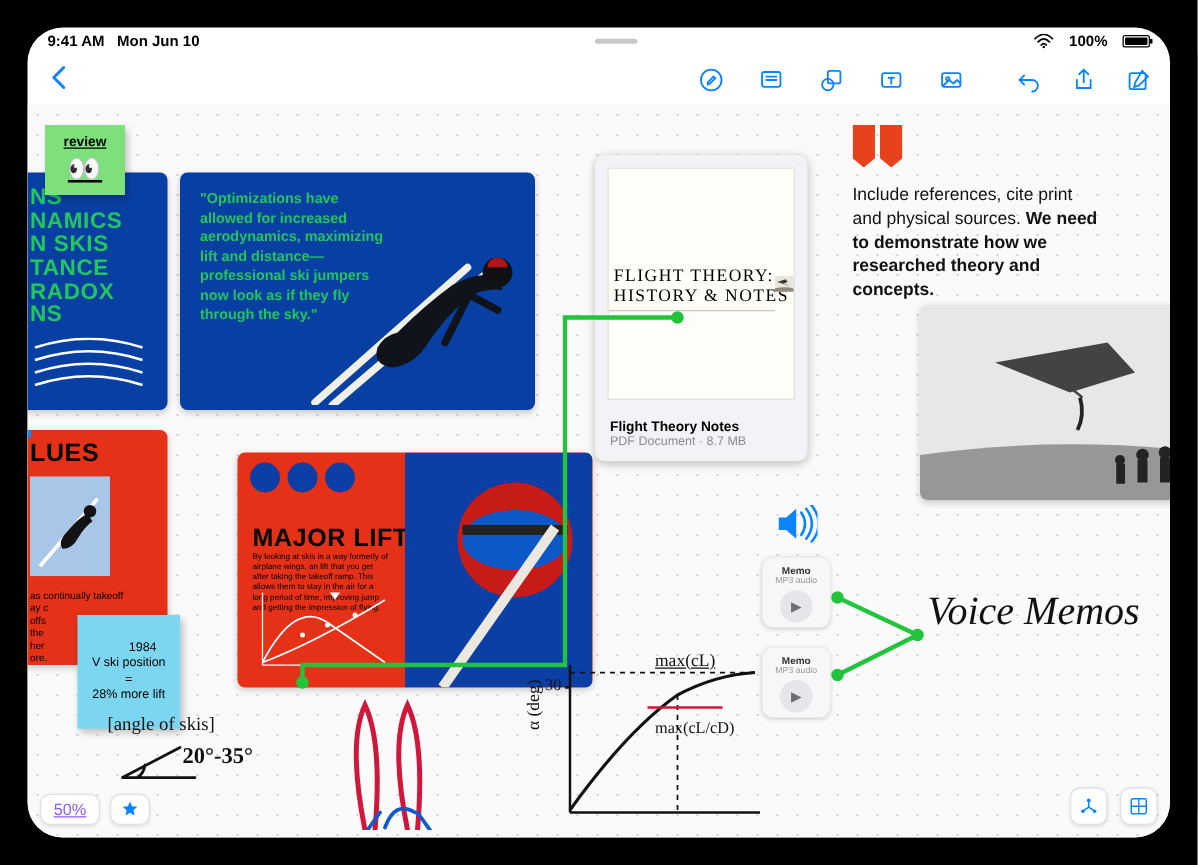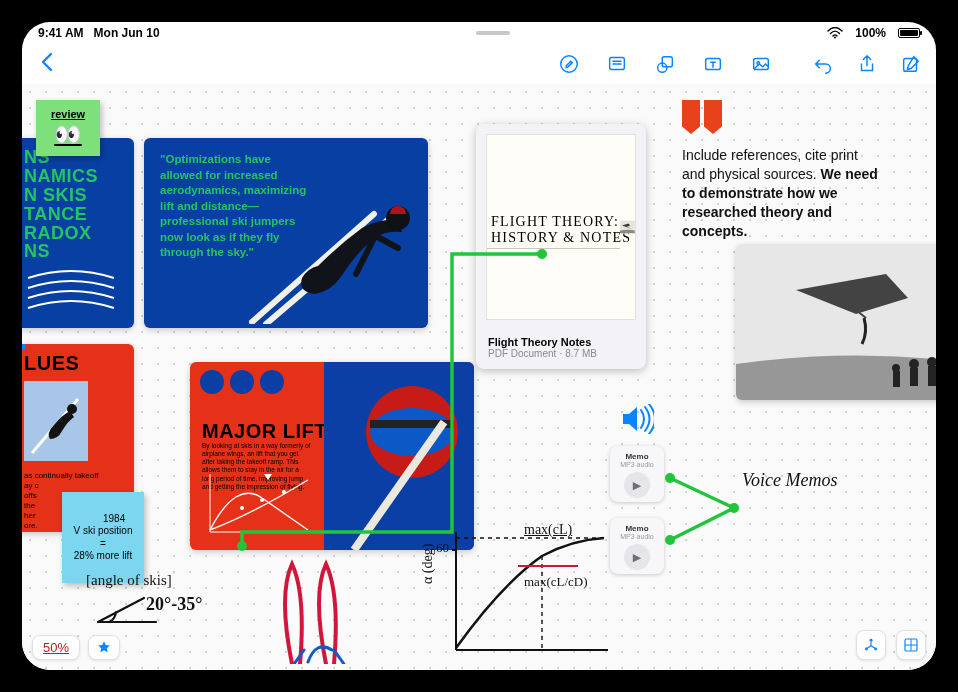--- a/index.html
+++ b/index.html
@@ -95,21 +95,21 @@
   .audio .play { width:26px; height:26px; margin:4px auto 0; border-radius:50%; background:#e5e5ea; display:flex; align-items:center; justify-content:center; color:#6e6e73; font-size:11px; cursor:pointer; }
   
   .bm { position:absolute; display:flex; gap:4px; }
   .bm span { width:18px; height:34px; background:#e8421c; display:block; clip-path:polygon(0 0,100% 0,100% 78%,50% 100%,0 78%); }
 
   .speaker { position:absolute; color:#0a84ff; }
 
   .hand { position:absolute; font-family:"Bradley Hand","Comic Sans MS",cursive; color:#111; }
 
   .bottombar { position:absolute; left:10px; bottom:10px; display:flex; gap:8px; }
-  .pill { background:#fff; border:1px solid #e1e1e5; border-radius:8px; padding:4px 10px; font-size:13px; color:#b91c1c; display:flex; align-items:flex-start; gap:4px; cursor:pointer; box-shadow:0 1px 3px rgba(0,0,0,.1);text-decoration:underline; }
+  .pill { background:#fff; border:1px solid #e1e1e5; border-radius:8px; padding:4px 10px; font-size:13px; color:#8b5cf6; display:flex; align-items:flex-start; gap:4px; cursor:pointer; box-shadow:0 1px 3px rgba(0,0,0,.1);text-decoration:underline; }
   .br-bar { position:absolute; right:10px; bottom:10px; display:flex; gap:10px; }
   .sq { width:30px; height:30px; background:#fff; border:1px solid #e1e1e5; border-radius:8px; display:flex; align-items:center; justify-content:center; color:#0a84ff; cursor:pointer; box-shadow:0 1px 3px rgba(0,0,0,.1); }
 
   
   svg.connectors { position:absolute; top:0; left:0; width:100%; height:100%; pointer-events:none; }
 
   .photo { position:absolute; background:#ddd; }
   .photo.bw { filter:grayscale(1) contrast(1.05); background:linear-gradient(#e8e8e8,#bcbcbc); }
 
   .graph { position:absolute; }
@@ -347,21 +347,21 @@
         <div class="lbl1">Memo</div>
         <div class="lbl2">MP3 audio</div>
         <div class="play">▶</div>
       </div>
       <div class="audio" style="left:588px; top:434px;">
         <div class="lbl1">Memo</div>
         <div class="lbl2">MP3 audio</div>
         <div class="play">▶</div>
       </div>
 
-      <div class="hand" style="left:720px; top:386px; font-size:18px; font-style:italic;">Voice Memos</div>
+      <div class="hand" style="left:720px; top:386px; font-size:32px; font-style:italic;">Voice Memos</div>
 
       <div class="hand" style="left:64px; top:488px; font-size:15px;">[angle of skis]</div>
       <svg style="position:absolute; left:70px; top:508px;" width="70" height="36">
           <path d="M6 30 H64 M6 30 L52 6 M18 30 A14 14 0 0 0 24 20" stroke="#111" stroke-width="2.2" fill="none" stroke-linecap="round"></path>
         </svg>
       <div class="hand" style="left:124px; top:510px; font-size:18px; font-weight:700;">20°-35°</div>
 
       <svg style="position:absolute; left:240px; top:470px;" width="110" height="110">
         <path d="M30 110 Q16 40 30 10 Q44 40 38 110" stroke="#d1163b" stroke-width="4" fill="none" stroke-linecap="round"></path>
         <path d="M64 110 Q50 40 64 10 Q78 40 72 110" stroke="#d1163b" stroke-width="4" fill="none" stroke-linecap="round"></path>
@@ -372,21 +372,21 @@
         <svg width="190" height="140" viewBox="0 0 190 140">
           <line x1="34" y1="8" x2="34" y2="126" stroke="#111" stroke-width="2"></line>
           <line x1="34" y1="126" x2="186" y2="126" stroke="#111" stroke-width="2"></line>
           <path d="M34 124 Q80 60 120 32 Q150 16 182 14" stroke="#111" stroke-width="2.5" fill="none"></path>
           <line x1="34" y1="26" x2="30" y2="26" stroke="#111" stroke-width="2"></line>
           <line x1="120" y1="32" x2="120" y2="126" stroke="#111" stroke-width="1.4" stroke-dasharray="4 4"></line>
           <line x1="34" y1="14" x2="182" y2="14" stroke="#111" stroke-width="1.4" stroke-dasharray="4 4"></line>
           <line x1="96" y1="42" x2="156" y2="42" stroke="#d1163b" stroke-width="2"></line>
         </svg>
         <div class="hand" style="left:-2px; top:60px; transform:rotate(-90deg); transform-origin:left top; font-size:14px;">α (deg)</div>
-        <div class="hand" style="left:14px; top:16px; font-size:13px;">60</div>
+        <div class="hand" style="left:14px; top:16px; font-size:13px;">30</div>
         <div class="hand" style="left:102px; top:-2px; font-size:14px; text-decoration:underline;">max(cL)</div>
         <div class="hand" style="left:102px; top:50px; font-size:13px;">max(cL/cD)</div>
       </div>
 
       <svg class="connectors" viewBox="0 0 914 586">
         <g stroke="#21c43b" stroke-width="3.5" fill="none" stroke-linecap="round">
           <path d="M220 462 V448 H430 V170 H520"></path>
           <path d="M648 394 L712 424 L648 456"></path>
         </g>
         <g fill="#21c43b">

